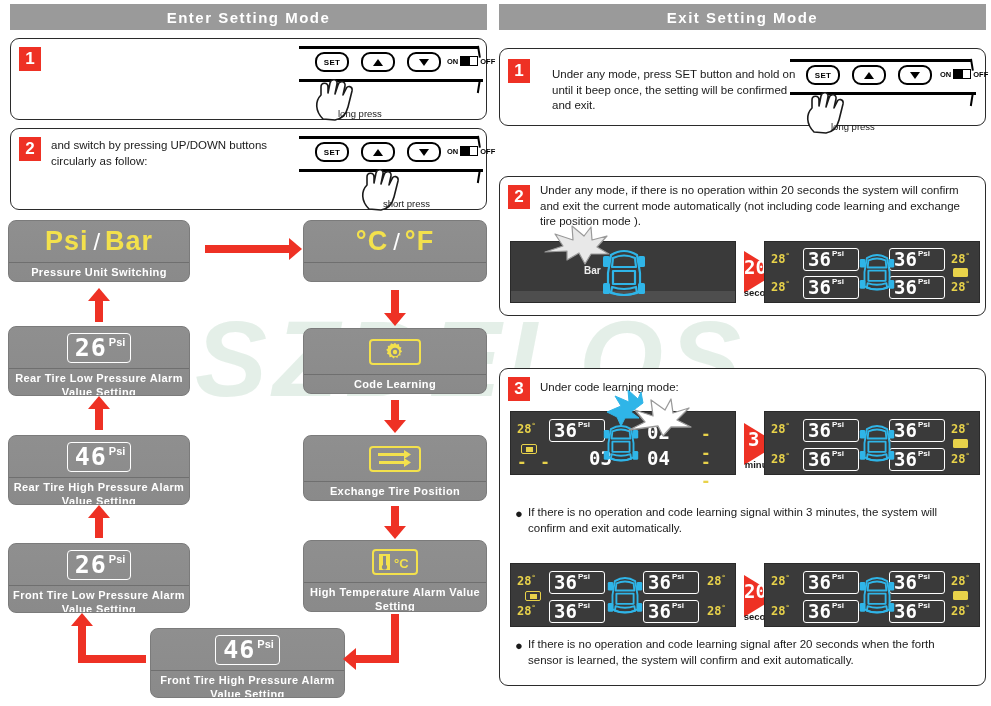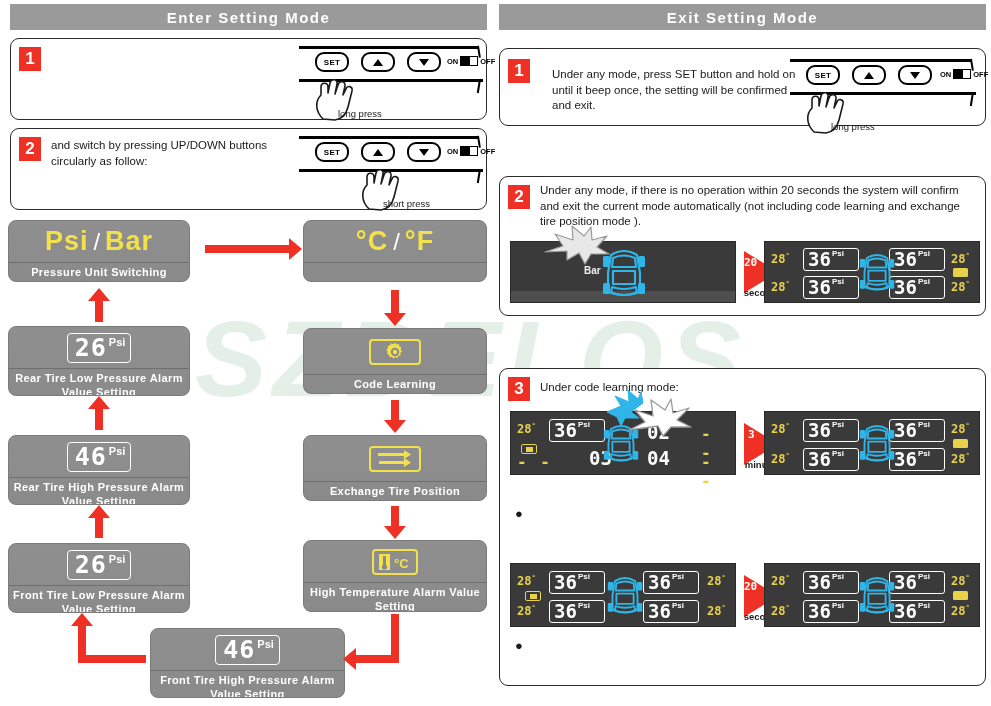--- a/index.html
+++ b/index.html
@@ -187,21 +187,21 @@
 
   
   .timer { position: absolute; }
   .timer .tri-big {
     position: absolute; width: 0; height: 0;
     border-top: 21px solid transparent; border-bottom: 21px solid transparent;
     border-left: 34px solid #ee3124;
   }
   .timer .tnum {
     position: absolute; left: 4px; top: 11px;
-    color: #ffffff; font-size: 11px; font-weight: bold;
+    color: #ffffff; font-size: 19px; font-weight: bold;
     font-family: "DejaVu Sans Mono", monospace;
   }
   .timer .tunit {
     position: absolute; left: 0; top: 42px; width: 46px;
     text-align: center; font-size: 9.5px; font-weight: bold; color: #1a1a1a;
   }
 
   .bullet {
     position: absolute;
     font-size: 11.5px; line-height: 15.5px; color: #1a1a1a;
@@ -617,20 +617,21 @@
           <rect x="1" y="11" width="7" height="11" rx="1.6" fill="#2fb5e8"></rect>
           <rect x="38" y="11" width="7" height="11" rx="1.6" fill="#2fb5e8"></rect>
           <rect x="1" y="38" width="7" height="11" rx="1.6" fill="#2fb5e8"></rect>
           <rect x="38" y="38" width="7" height="11" rx="1.6" fill="#2fb5e8"></rect>
         </svg>
       </div>
     </div>
 
     <div class="bullet" style="left:28px; top:136px; width:440px;">
       <span class="dot">●</span>
+      <span>If there is no operation and code learning signal within 3 minutes, the system will confirm and exit automatically.</span>
     </div>
 
     <div class="lcd" style="left:10px; top:194px; width:226px; height:64px;">
       <div class="temp" style="left:6px; top:10px;"><span>28</span><sup>°</sup></div>
       <div class="temp" style="left:6px; top:40px;"><span>28</span><sup>°</sup></div>
       <div class="temp" style="left:196px; top:10px;"><span>28</span><sup>°</sup></div>
       <div class="temp" style="left:196px; top:40px;"><span>28</span><sup>°</sup></div>
       <div class="batt-icon" style="left:14px; top:27px;">
           <i></i>
         </div>
@@ -709,16 +710,17 @@
           <rect x="1" y="11" width="7" height="11" rx="1.6" fill="#2fb5e8"></rect>
           <rect x="38" y="11" width="7" height="11" rx="1.6" fill="#2fb5e8"></rect>
           <rect x="1" y="38" width="7" height="11" rx="1.6" fill="#2fb5e8"></rect>
           <rect x="38" y="38" width="7" height="11" rx="1.6" fill="#2fb5e8"></rect>
         </svg>
       </div>
     </div>
 
     <div class="bullet" style="left:28px; top:268px; width:440px;">
       <span class="dot">●</span>
+      <span>If there is no operation and code learning signal after 20 seconds when the forth sensor is learned, the system will confirm and exit automatically.</span>
     </div>
   </div>
 
 </div>
 
 </body></html>

